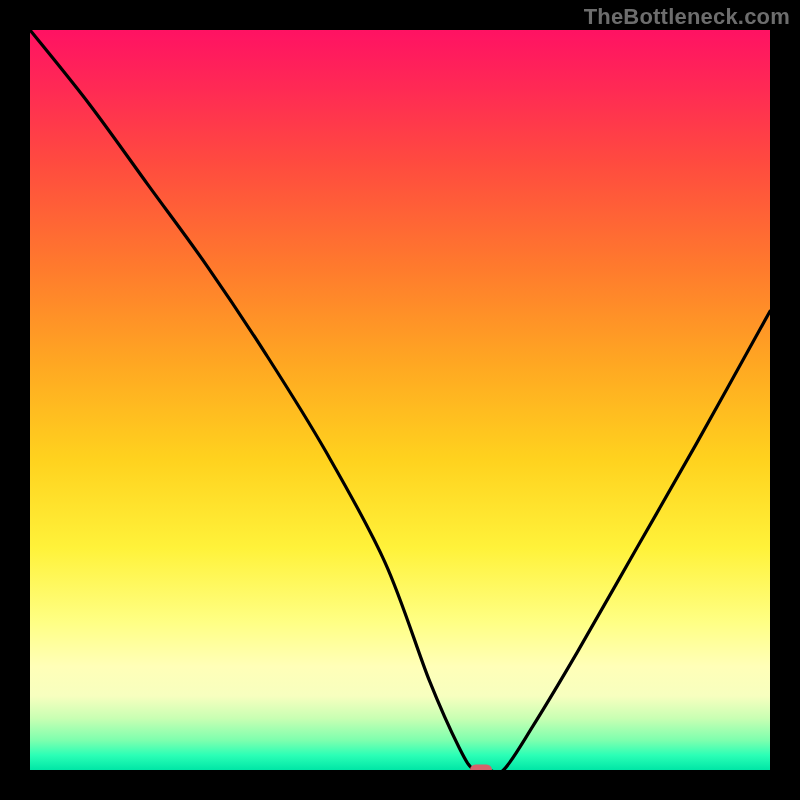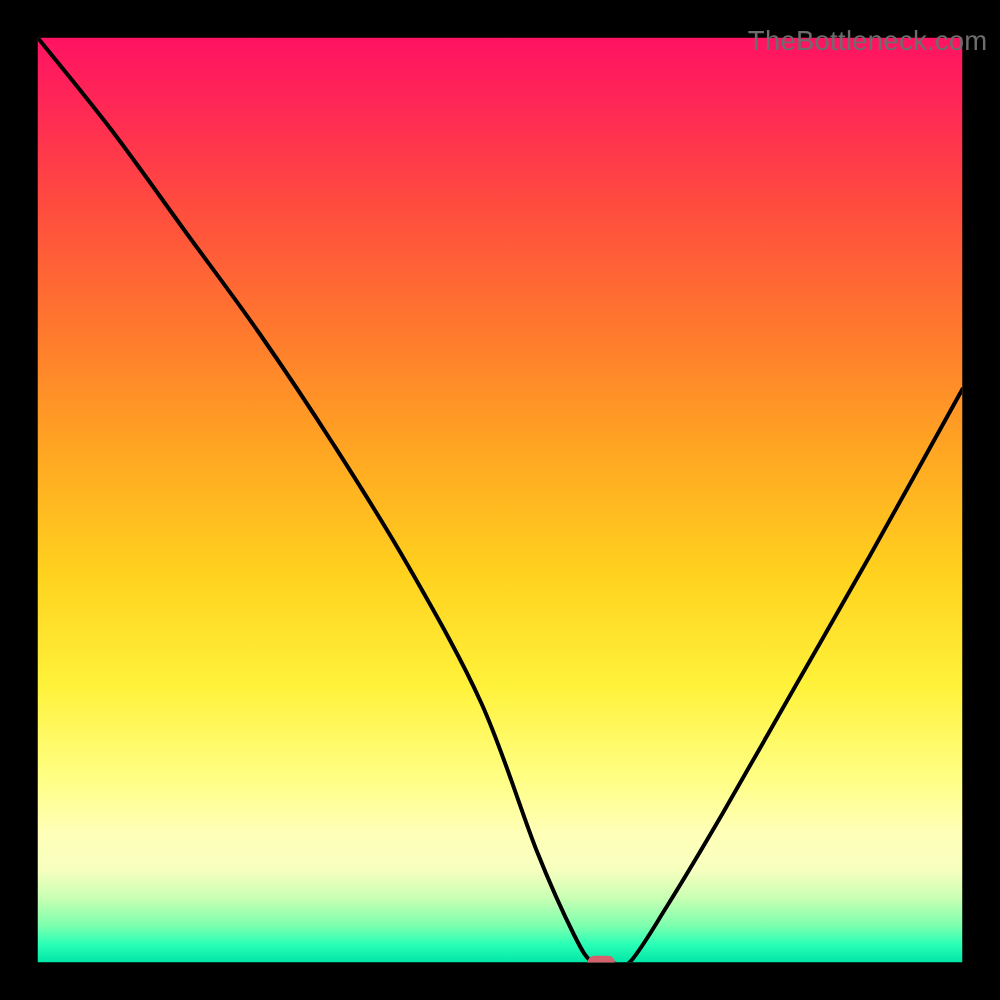--- a/index.html
+++ b/index.html
@@ -15,24 +15,23 @@
     width: 800px;
     height: 800px;
     background: #000;
   }
   .watermark {
     position: absolute;
     top: 4px;
     right: 10px;
     color: #6d6d6d;
     font-size: 22px;
-    font-weight: 400;
+    font-weight: 700;
     z-index: 10;
     letter-spacing: 0.2px;
-    margin-top: 16px;
   }
   .plot-area {
     position: absolute;
     left: 30px;
     top: 30px;
     width: 740px;
     height: 740px;
     overflow: hidden;
   }
   .gradient-bg {

